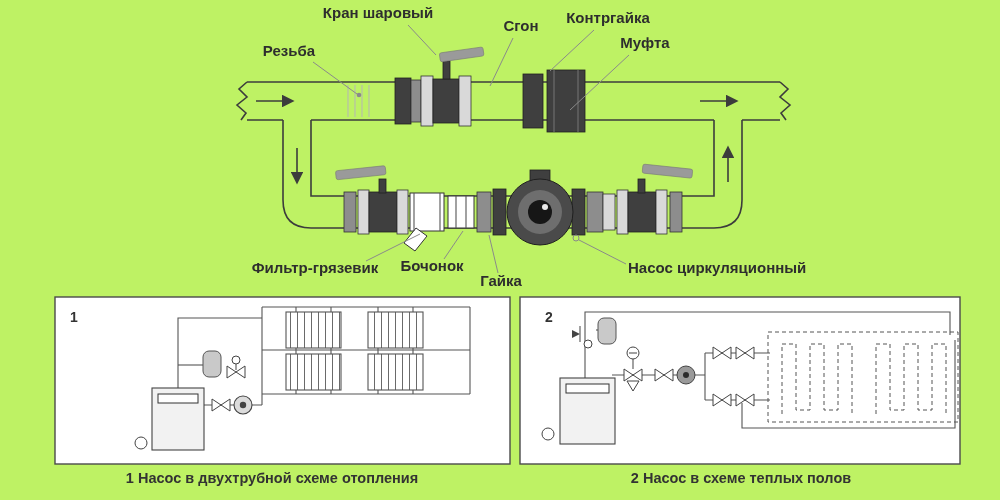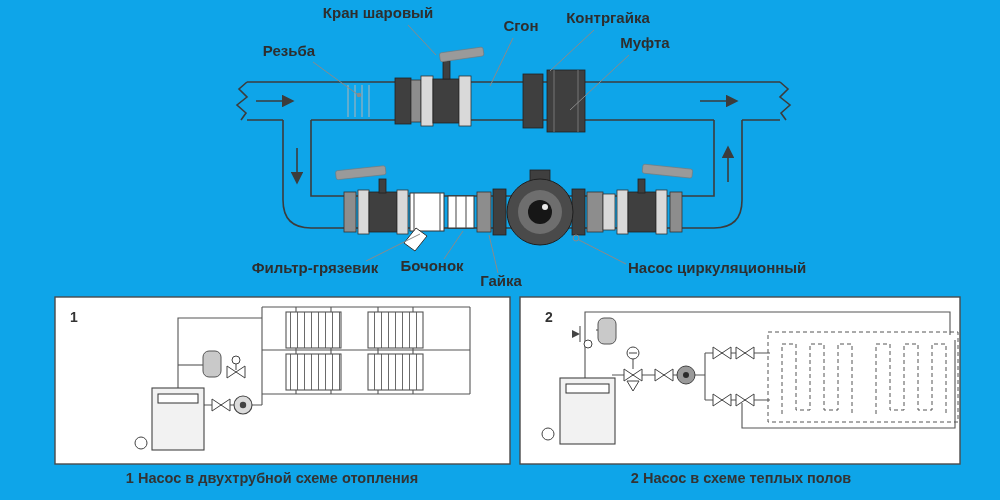--- a/index.html
+++ b/index.html
@@ -1,20 +1,20 @@
 <!DOCTYPE html>
 <html style="--line: #3c3c3c; --dark-fill: #3f3f3f; --mid-fill: #6e6e6e; --handle: #9a9a9a; --label-text: #2e2e2e; --leader: #8a8a8a;"><head>
 <meta charset="utf-8">
 <style>
   :root{
     --line:#3c3c3c; --dark-fill:#3f3f3f; --mid-fill:#6e6e6e;
     --handle:#9a9a9a; --label-text:#2e2e2e; --leader:#8a8a8a;
   }
   html,body{margin:0;padding:0;background:#fff;}
-  .stage{position:relative;width:1000px;height:500px;background:#0ea5e9;overflow:hidden;
+  .stage{position:relative;width:1000px;height:500px;background:#bef264;overflow:hidden;
          font-family:"Liberation Sans",sans-serif;}
   svg{display:block;}
   text{font-family:"Liberation Sans",sans-serif;}
   .lbl{font-size:15px;font-weight:bold;fill:var(--label-text);}
   .cap{font-size:14.5px;font-weight:bold;fill:#333;}
   .num{font-size:14px;font-weight:bold;fill:#333;}
   .pipe{stroke:var(--line);stroke-width:1.6;fill:none;}
   .thin{stroke:#555;stroke-width:1.1;fill:none;}
   .leader{stroke:var(--leader);stroke-width:1;fill:none;}
   .darkpart{fill:var(--dark-fill);stroke:#222;stroke-width:.8;}

